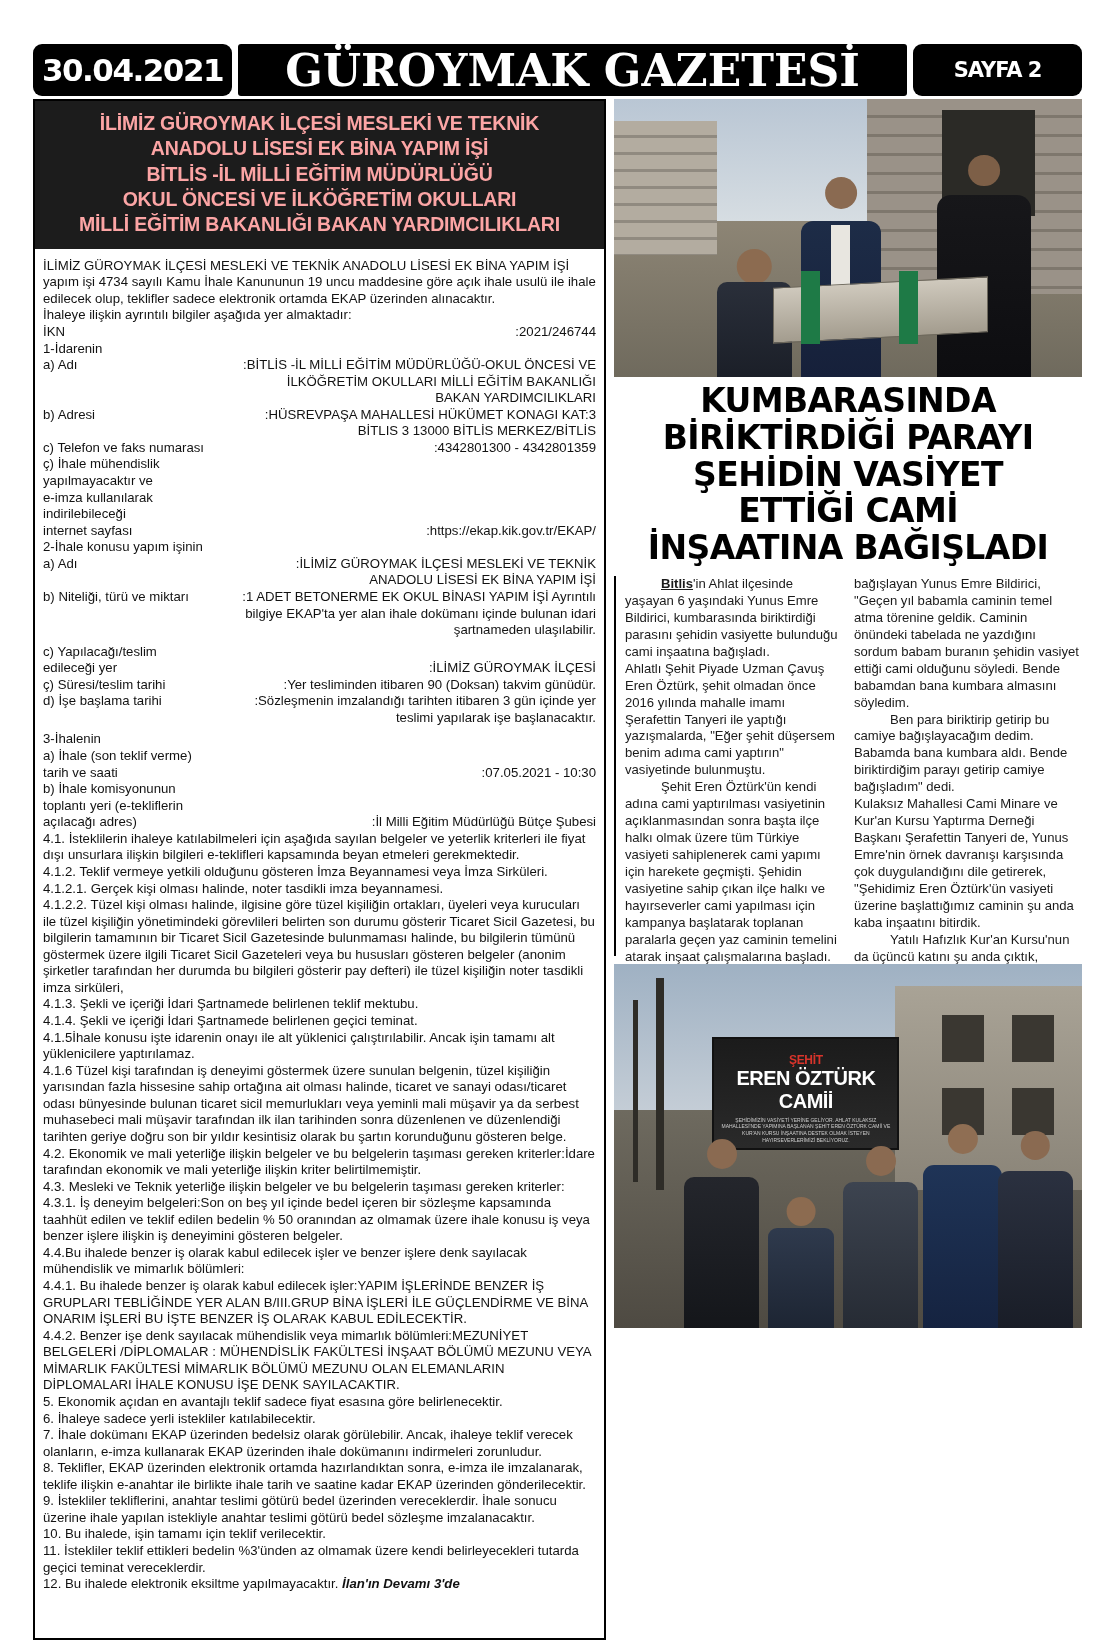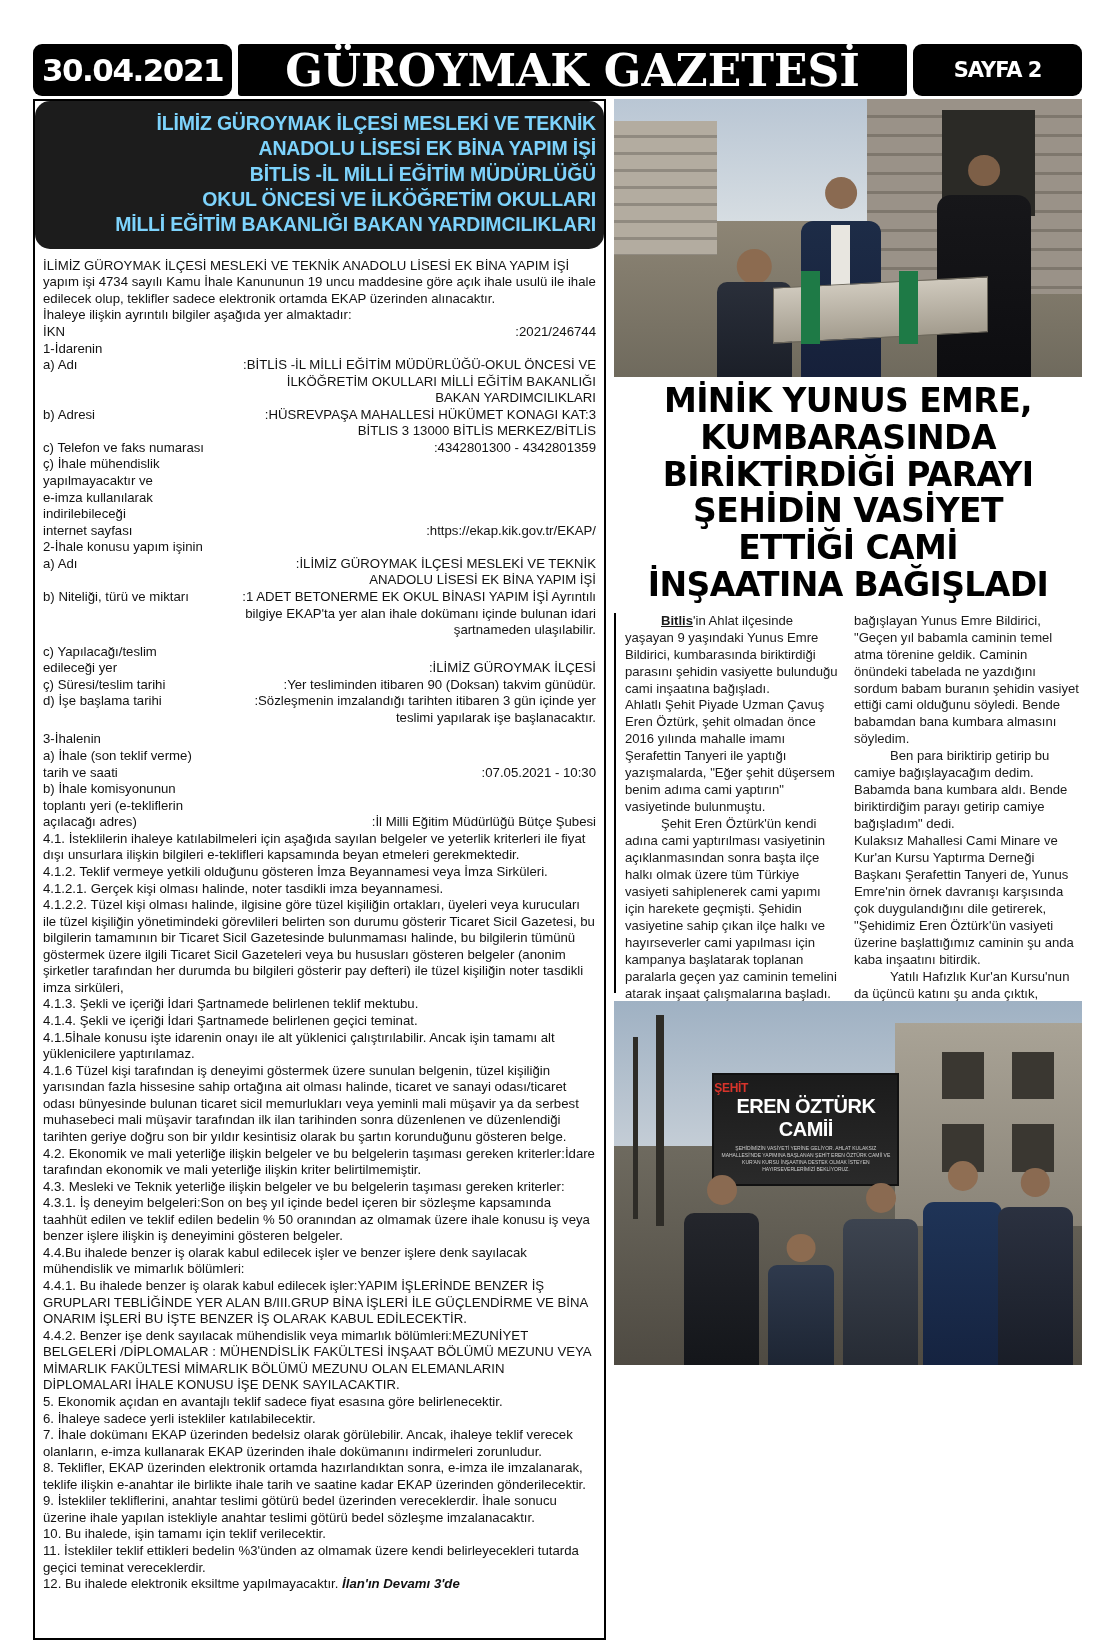--- a/index.html
+++ b/index.html
@@ -59,28 +59,27 @@
   
   .tender {
     position: absolute;
     left: 33px; top: 99px;
     width: 573px; height: 1541px;
     border: 2px solid #000;
     background: #fff;
   }
   .tender-head {
     background: #1c1c1c;
-    color: #7dd3fc;
+    color: #fca5a5;
     padding: 10px 8px 11px 8px;
-    text-align: right;
+    text-align: center;
     font-weight: bold;
     font-size: 19.5px;
     line-height: 1.30;
     letter-spacing: -0.2px;
-    border-radius: 15px;
   }
   .tender-head div { white-space: nowrap; }
   .tender-body {
     padding: 9px 8px 6px 8px;
     font-size: 13.2px;
     line-height: 1.255;
     color: #121212;
   }
   .t-para { margin: 0; }
   .t-row {
@@ -153,21 +152,21 @@
   .fig-head { position:absolute; left:50%; transform:translateX(-50%); border-radius:50%; }
   .fig-body { position:absolute; left:0; bottom:0; width:100%; }
 
   
   .ph2-sky { position:absolute; left:0; top:0; width:100%; height:40%; background:linear-gradient(#9fb1c3,#c4cdd6); }
   .ph2-ground { position:absolute; left:0; top:40%; width:100%; height:60%; background:linear-gradient(#6e6a5f,#4e4a42); }
   .ph2-building { position:absolute; right:0; top:6%; width:40%; height:56%; background:linear-gradient(#a9a396,#8a8478); }
   .ph2-win { position:absolute; background:#3a3731; }
   .ph2-sign { position:absolute; left:21%; top:20%; width:40%; height:31%;
     background:linear-gradient(#1b1b1b,#2a2a2a); border:2px solid #111; }
-  .ph2-sign-title { color:#d8342b; font-weight:bold; font-size:12px; margin-top:6px; letter-spacing:-0.3px; }
+  .ph2-sign-title { color:#d8342b; font-weight:bold; text-align:center; font-size:12px; margin-top:14px; letter-spacing:-0.3px; }
   .ph2-sign-title2 { color:#ffffff; font-weight:bold; text-align:center; font-size:20px; letter-spacing:-0.5px; }
   .ph2-sign-sub { color:#cfcfcf; text-align:center; font-size:5px; margin-top:4px; line-height:1.35; padding:0 6px; }
   .ph2-pole { position:absolute; background:#2e2c27; }
 </style>
 </head>
 <body>
 
 <div id="page">
 
   <div class="masthead">
@@ -324,31 +323,30 @@
         <div class="fig-head" style="top:0; width:46%; padding-bottom:46%; background:#8c6b50;"></div>
         <div class="fig-body" style="height:74%; background:linear-gradient(#2a2f3a,#1b1f28); border-radius:10px 10px 0 0;"></div>
       </div>
 
       <div class="ph1-stone"></div>
       <div class="ph1-strap"></div>
       <div class="ph1-strap2"></div>
     </div>
 
     <div class="news-headline">
-      <div>MİNİK YUNUS EMRE,</div>
       <div>KUMBARASINDA</div>
       <div>BİRİKTİRDİĞİ PARAYI</div>
       <div>ŞEHİDİN VASİYET</div>
       <div>ETTİĞİ CAMİ</div>
       <div>İNŞAATINA BAĞIŞLADI</div>
     </div>
 
     <div class="news-body">
       <div class="news-col">
-        <p><span class="lead-name">Bitlis</span><span>'in Ahlat ilçesinde yaşayan 9 yaşındaki Yunus Emre Bildirici, kumbarasında biriktirdiği parasını şehidin vasiyette bulunduğu cami inşaatına bağışladı.</span></p>
+        <p><span class="lead-name">Bitlis</span><span>'in Ahlat ilçesinde yaşayan 6 yaşındaki Yunus Emre Bildirici, kumbarasında biriktirdiği parasını şehidin vasiyette bulunduğu cami inşaatına bağışladı.</span></p>
         <p class="noind">Ahlatlı Şehit Piyade Uzman Çavuş Eren Öztürk, şehit olmadan önce 2016 yılında mahalle imamı Şerafettin Tanyeri ile yaptığı yazışmalarda, "Eğer şehit düşersem benim adıma cami yaptırın" vasiyetinde bulunmuştu.</p>
         <p>Şehit Eren Öztürk'ün kendi adına cami yaptırılması vasiyetinin açıklanmasından sonra başta ilçe halkı olmak üzere tüm Türkiye vasiyeti sahiplenerek cami yapımı için harekete geçmişti. Şehidin vasiyetine sahip çıkan ilçe halkı ve hayırseverler cami yapılması için kampanya başlatarak toplanan paralarla geçen yaz caminin temelini atarak inşaat çalışmalarına başladı.</p>
         <p>Caminin temel atma törenine katılan 9 yaşındaki Yunus Emre Bildirici adındaki çocuk da şehidin cami vasiyetinden etkilenerek kumbara alarak para toplamaya başladı.</p>
         <p>Yunus Emre yaklaşık 10 aydır kumbarasında biriktirdiği 395 lira parayı babasıyla birlikte cami inşaatını ziyaret ederek Şehit Eren Öztürk'ün vasiyette bulunduğu cami imamı ve Kulaksız Mahallesi Cami Minare ve Kur'an Kursu Yaptırma Derneği Başkanı Şerafettin Tanyeri'ye teslim etti. Bu örnek davranışından dolayı Yunus Emre'yi tebrik eden Dernek Başkanı Şerafettin Tanyeri, kumbaradaki parayı şehidin vasiyet ettiği camiye</p>
       </div>
       <div class="news-col second">
         <p class="noind">bağışlayan Yunus Emre Bildirici, "Geçen yıl babamla caminin temel atma törenine geldik. Caminin önündeki tabelada ne yazdığını sordum babam buranın şehidin vasiyet ettiği cami olduğunu söyledi. Bende babamdan bana kumbara almasını söyledim.</p>
         <p>Ben para biriktirip getirip bu camiye bağışlayacağım dedim. Babamda bana kumbara aldı. Bende biriktirdiğim parayı getirip camiye bağışladım" dedi.</p>
         <p class="noind">Kulaksız Mahallesi Cami Minare ve Kur'an Kursu Yaptırma Derneği Başkanı Şerafettin Tanyeri de, Yunus Emre'nin örnek davranışı karşısında çok duygulandığını dile getirerek, "Şehidimiz Eren Öztürk'ün vasiyeti üzerine başlattığımız caminin şu anda kaba inşaatını bitirdik.</p>
         <p>Yatılı Hafızlık Kur'an Kursu'nun da üçüncü katını şu anda çıktık, dördüncü kata başlıyoruz. Bu kardeşimiz geçen seneden beri bir kumbara almış ve şehidimizin bu vasiyetine destek amacıyla kumbarasında biriktirdiği parayı getirdi bize teslim etti. Bütün hayırseverlerden şehidimizin bu vasiyetine sahip çıkmalarını istiyoruz. Bu kardeşimize de bu şuurundan dolayı kendisini ve ailesini çok tebrik ediyoruz. Herkesi buraya yardıma davet ediyoruz" dedi.</p>

